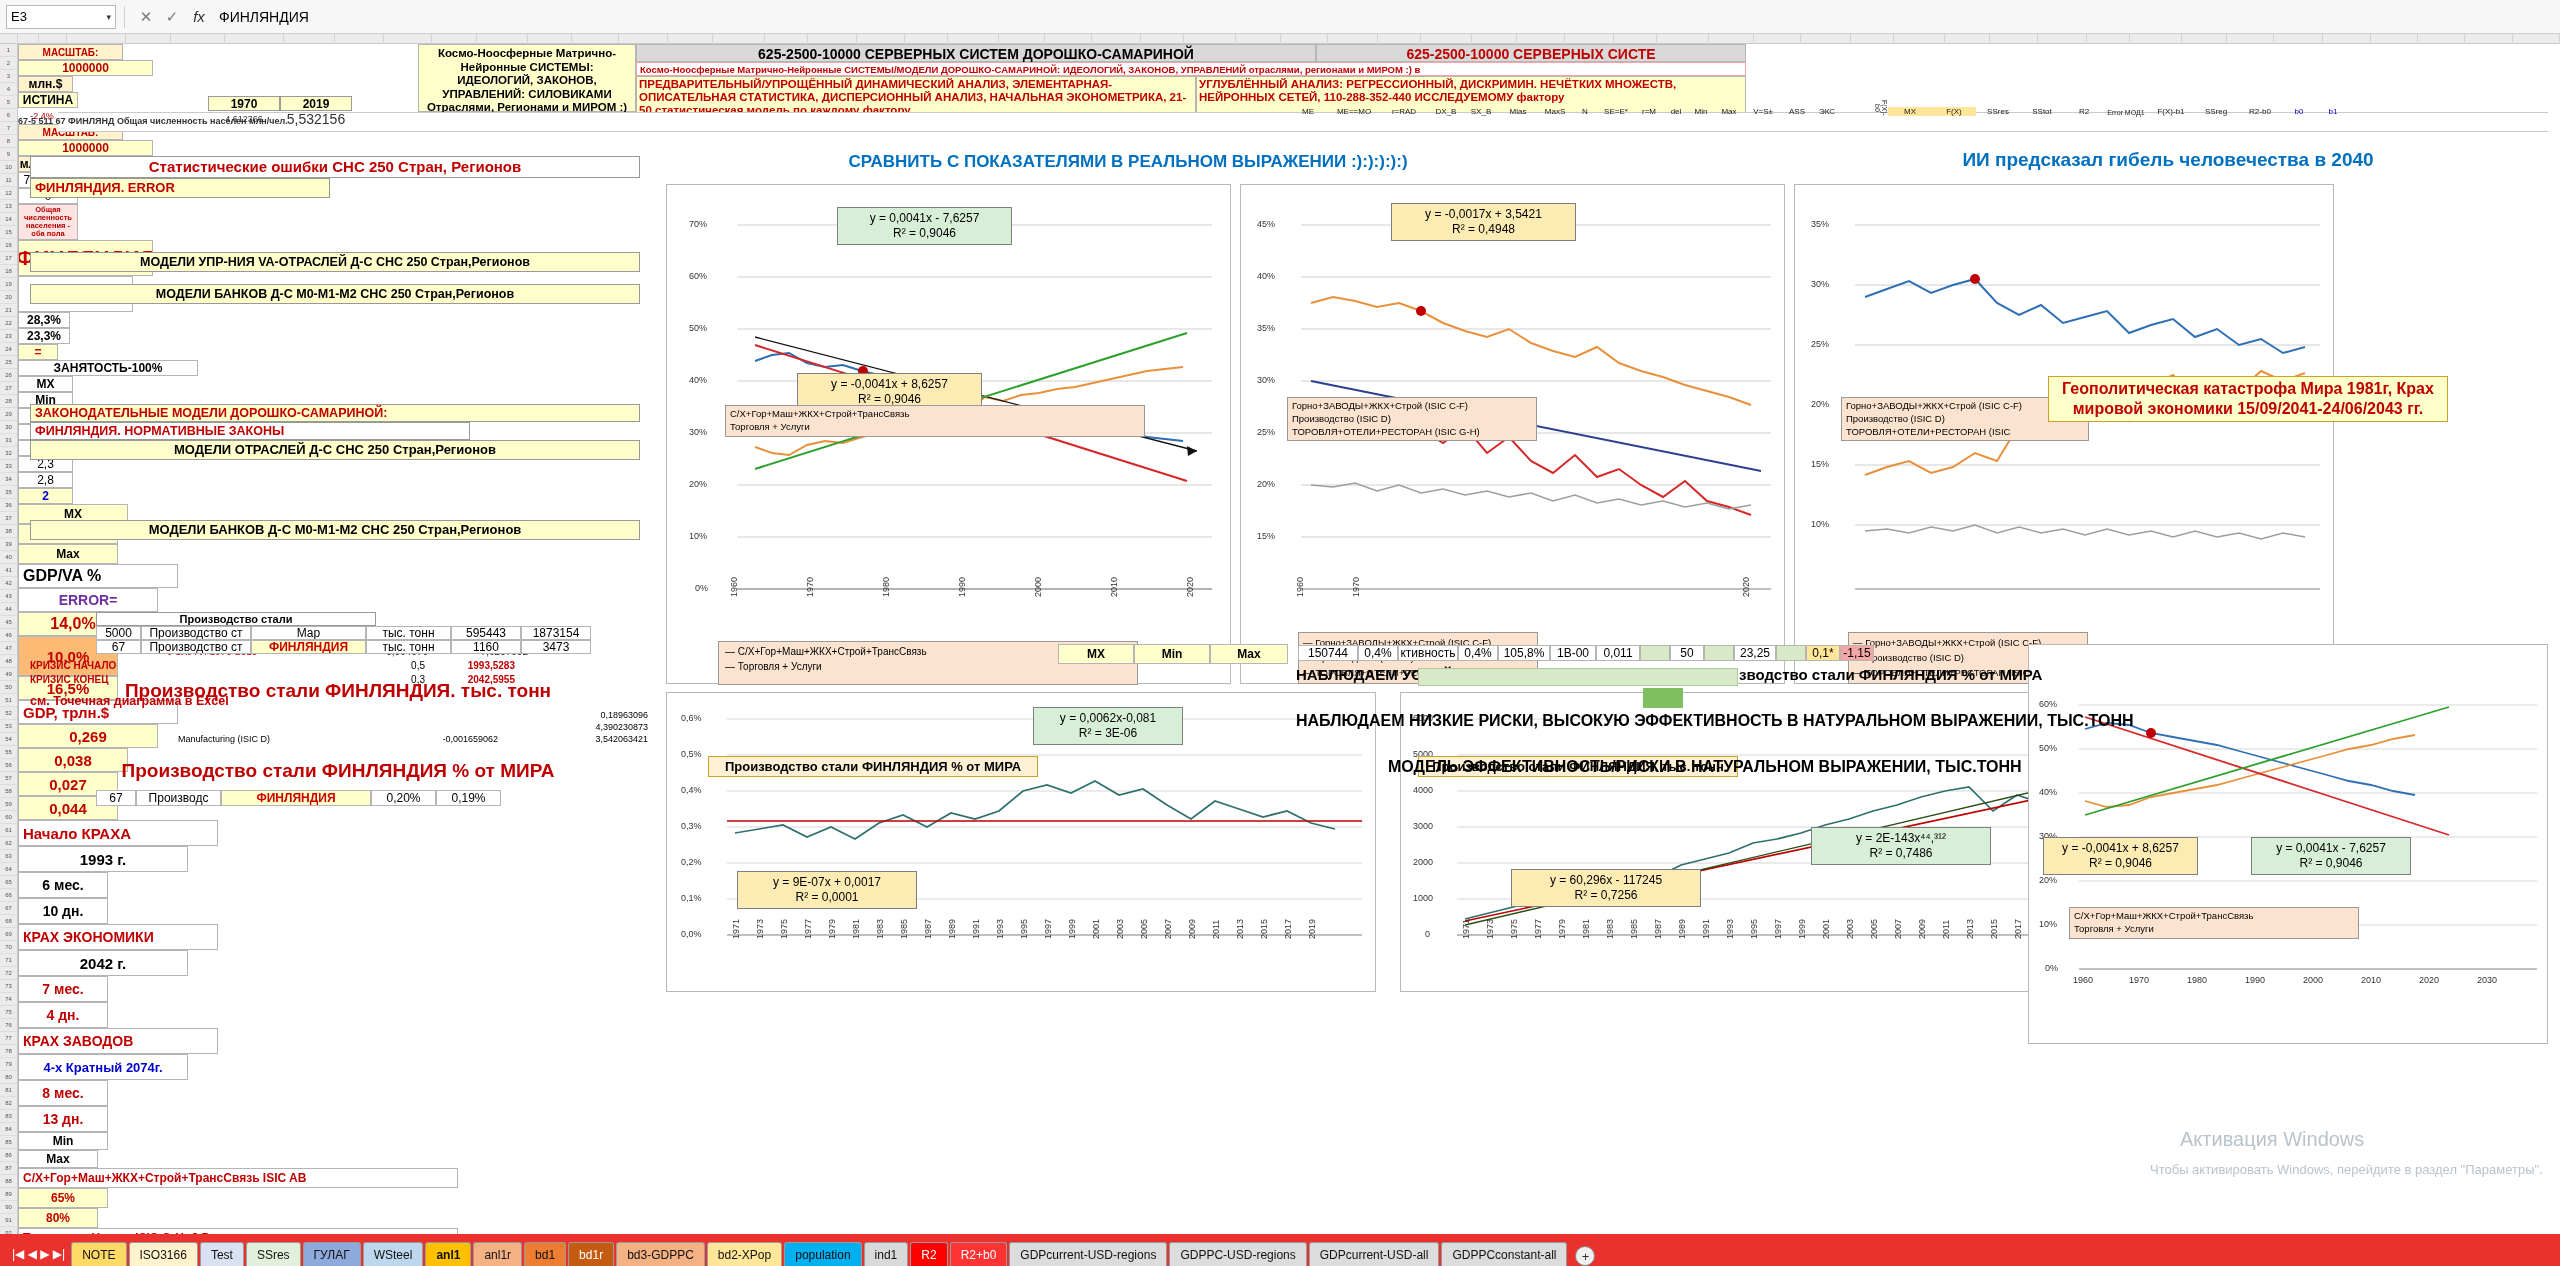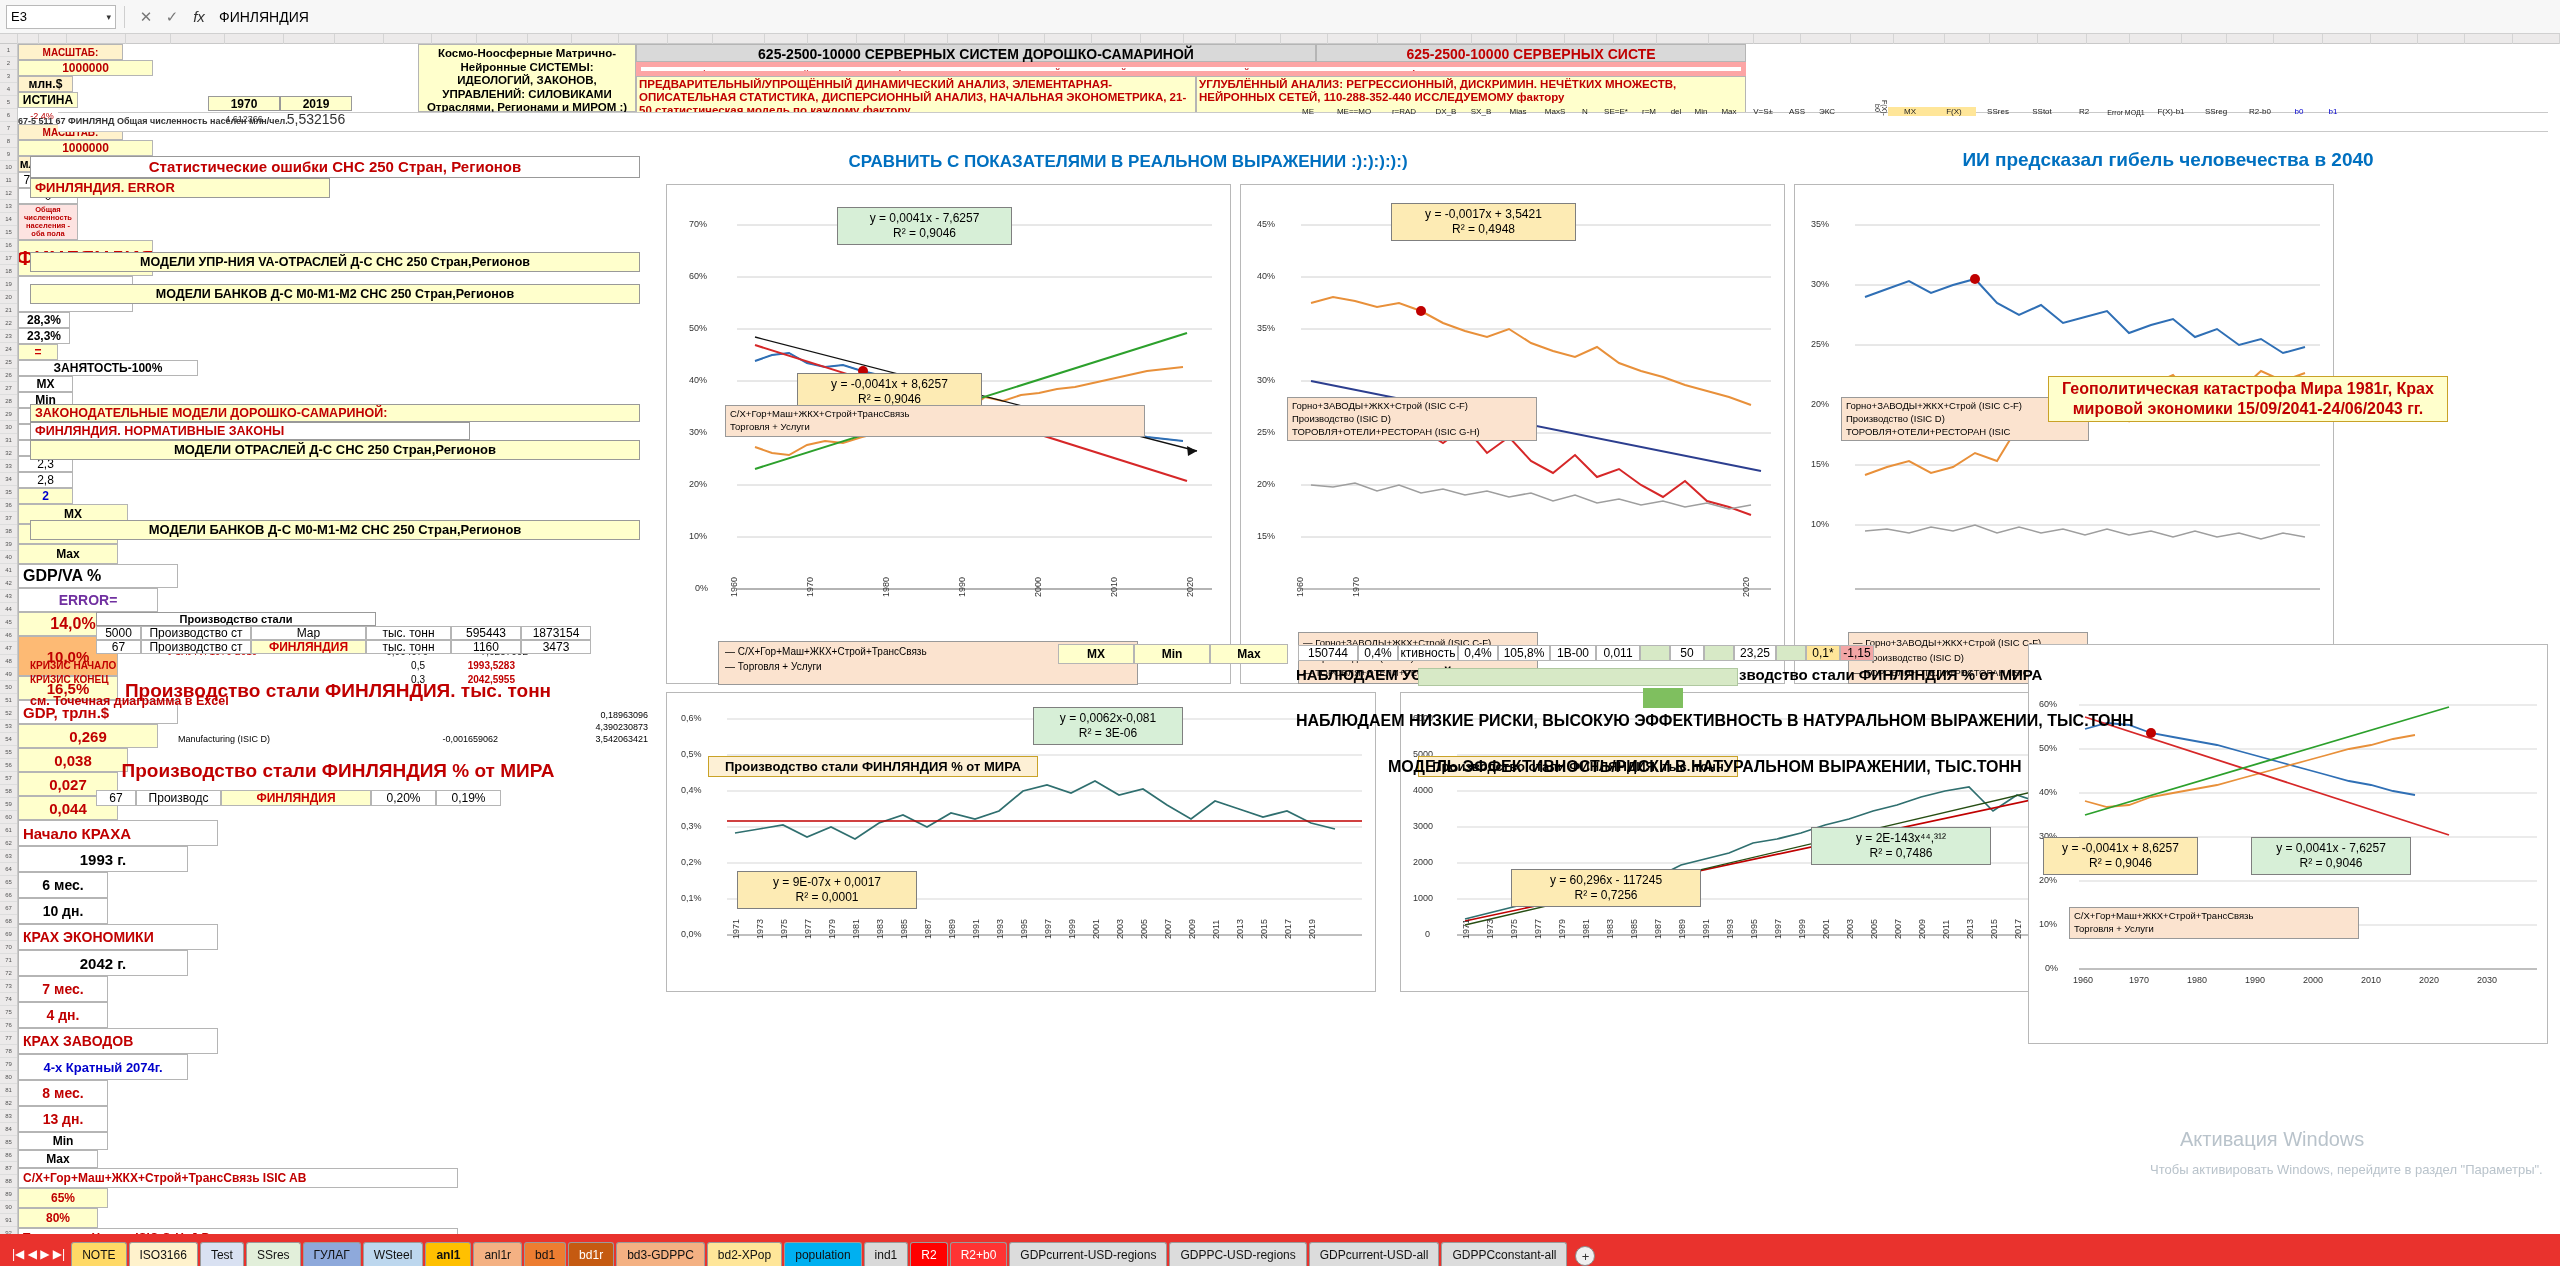--- a/index.html
+++ b/index.html
@@ -288,21 +288,21 @@
 
     <div class="cell ctr" style="left:85px;top:32px;width:60px;height:36px;background:#fde3e1;font-size:7.5px;font-weight:bold;color:#b00;white-space:normal;text-align:center;line-height:1.1;padding:1px">Общая численность населения - оба пола</div>
     <div class="cell ctr b" style="left:145px;top:32px;width:135px;height:36px;background:#ffffcc;color:#cc0000;font-size:21px">ФИНЛЯНДИЯ</div>
     <div class="cell" style="left:280px;top:32px;width:115px;height:36px;background:#fff;justify-content:flex-end;padding-right:4px;font-size:11px">▾</div>
 
     <div class="box b ctr" style="left:400px;top:0;width:218px;height:68px;border:1px solid #b5b5b5;background:#ffffcc;color:#000;font-size:11.5px;line-height:1.18;padding:2px;white-space:normal">Космо-Ноосферные Матрично-Нейронные СИСТЕМЫ: ИДЕОЛОГИЙ, ЗАКОНОВ, УПРАВЛЕНИЙ: СИЛОВИКАМИ Отраслями, Регионами и МИРОМ :)</div>
 
     <div class="box b ctr" style="left:618px;top:0;width:680px;height:18px;border:1px solid #b5b5b5;background:#d9d9d9;color:#000;font-size:14px;line-height:18px">625-2500-10000 СЕРВЕРНЫХ СИСТЕМ ДОРОШКО-САМАРИНОЙ</div>
     <div class="box b ctr" style="left:1298px;top:0;width:430px;height:18px;border:1px solid #b5b5b5;background:#d9d9d9;color:#c00000;font-size:14px;line-height:18px">625-2500-10000 СЕРВЕРНЫХ СИСТЕ</div>
 
-    <div class="box b" style="left:618px;top:18px;width:1110px;height:14px;border:5px solid #fca5a5;background:#fff;color:#c00000;font-size:9.5px;line-height:13px;padding-left:3px;overflow:hidden;white-space:nowrap">Космо-Ноосферные Матрично-Нейронные СИСТЕМЫ/МОДЕЛИ ДОРОШКО-САМАРИНОЙ: ИДЕОЛОГИЙ, ЗАКОНОВ, УПРАВЛЕНИЙ отраслями, регионами и МИРОМ :) в</div>
+    <div class="box b" style="left:618px;top:18px;width:1110px;height:14px;border:1px solid #fca5a5;background:#fff;color:#c00000;font-size:9.5px;line-height:13px;padding-left:3px;overflow:hidden;white-space:nowrap">Космо-Ноосферные Матрично-Нейронные СИСТЕМЫ/МОДЕЛИ ДОРОШКО-САМАРИНОЙ: ИДЕОЛОГИЙ, ЗАКОНОВ, УПРАВЛЕНИЙ отраслями, регионами и МИРОМ :) в</div>
 
     <div class="box b" style="left:618px;top:32px;width:560px;height:46px;border:1px solid #b5b5b5;background:#ffffcc;color:#c00000;font-size:11.5px;line-height:1.15;padding:1px 2px;white-space:normal">ПРЕДВАРИТЕЛЬНЫЙ/УПРОЩЁННЫЙ ДИНАМИЧЕСКИЙ АНАЛИЗ, ЭЛЕМЕНТАРНАЯ-ОПИСАТЕЛЬНАЯ СТАТИСТИКА, ДИСПЕРСИОННЫЙ АНАЛИЗ, НАЧАЛЬНАЯ ЭКОНОМЕТРИКА, 21-50 статистическая модель по каждому фактору</div>
     <div class="box b" style="left:1178px;top:32px;width:550px;height:46px;border:1px solid #b5b5b5;background:#ffffcc;color:#c00000;font-size:11.5px;line-height:1.15;padding:1px 2px;white-space:normal">УГЛУБЛЁННЫЙ АНАЛИЗ: РЕГРЕССИОННЫЙ, ДИСКРИМИН. НЕЧЁТКИХ МНОЖЕСТВ, НЕЙРОННЫХ СЕТЕЙ, 110-288-352-440 ИССЛЕДУЕМОМУ фактору</div>
 
     <div class="box" style="left:40px;top:68px;width:2490px;height:20px;border-top:1px solid #c9c9c9;border-bottom:1px solid #c9c9c9;background:#fff"></div>
     <div class="box b" style="left:0px;top:72px;width:380px;height:13px;font-size:9px;color:#333;white-space:nowrap">67-5      511      67 ФИНЛЯНД Общая численность населен млн/чел.</div>
 
     <div class="box b ctr" style="left:190px;top:52px;width:72px;height:15px;border:1px solid #999;background:#ffffcc;font-size:12px;line-height:14px">1970</div>
     <div class="box b ctr" style="left:262px;top:52px;width:72px;height:15px;border:1px solid #999;background:#ffffcc;font-size:12px;line-height:14px">2019</div>
     <div class="box ctr" style="left:190px;top:68px;width:72px;height:14px;font-size:9px;color:#333;line-height:14px">4,612366</div>

